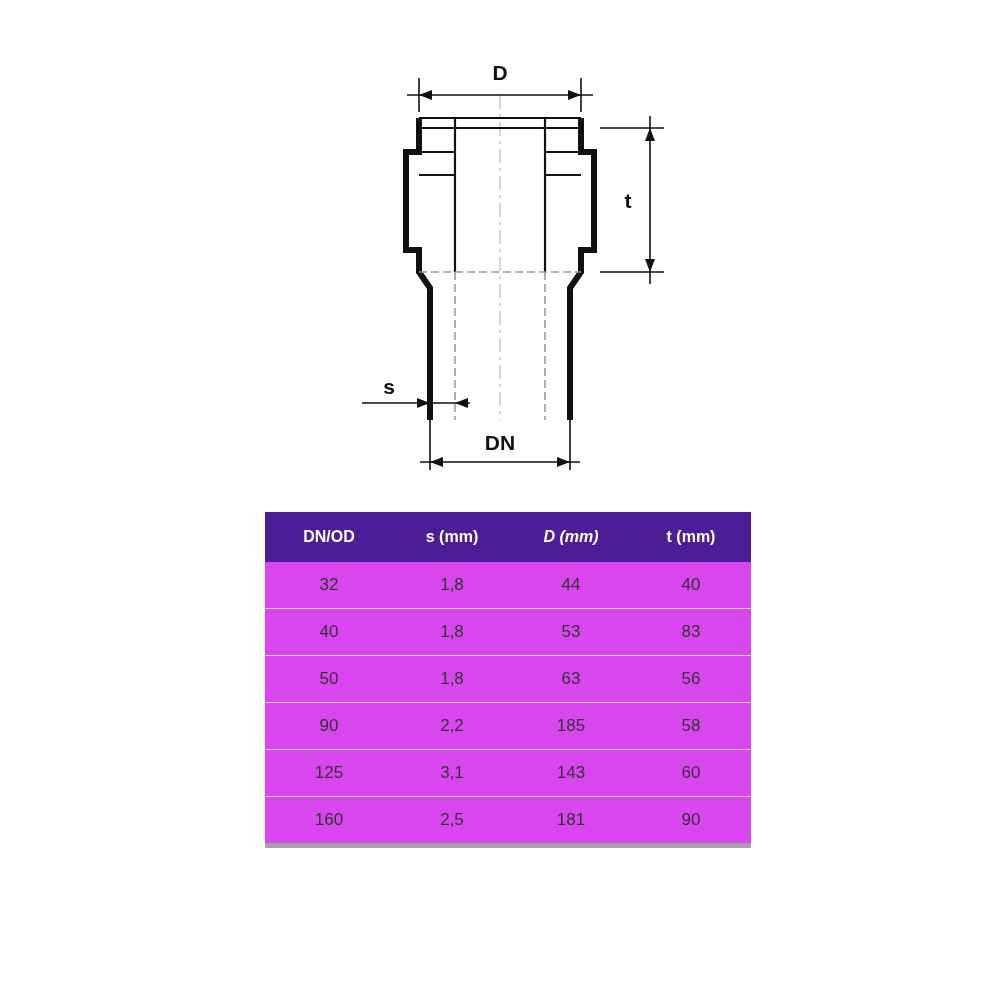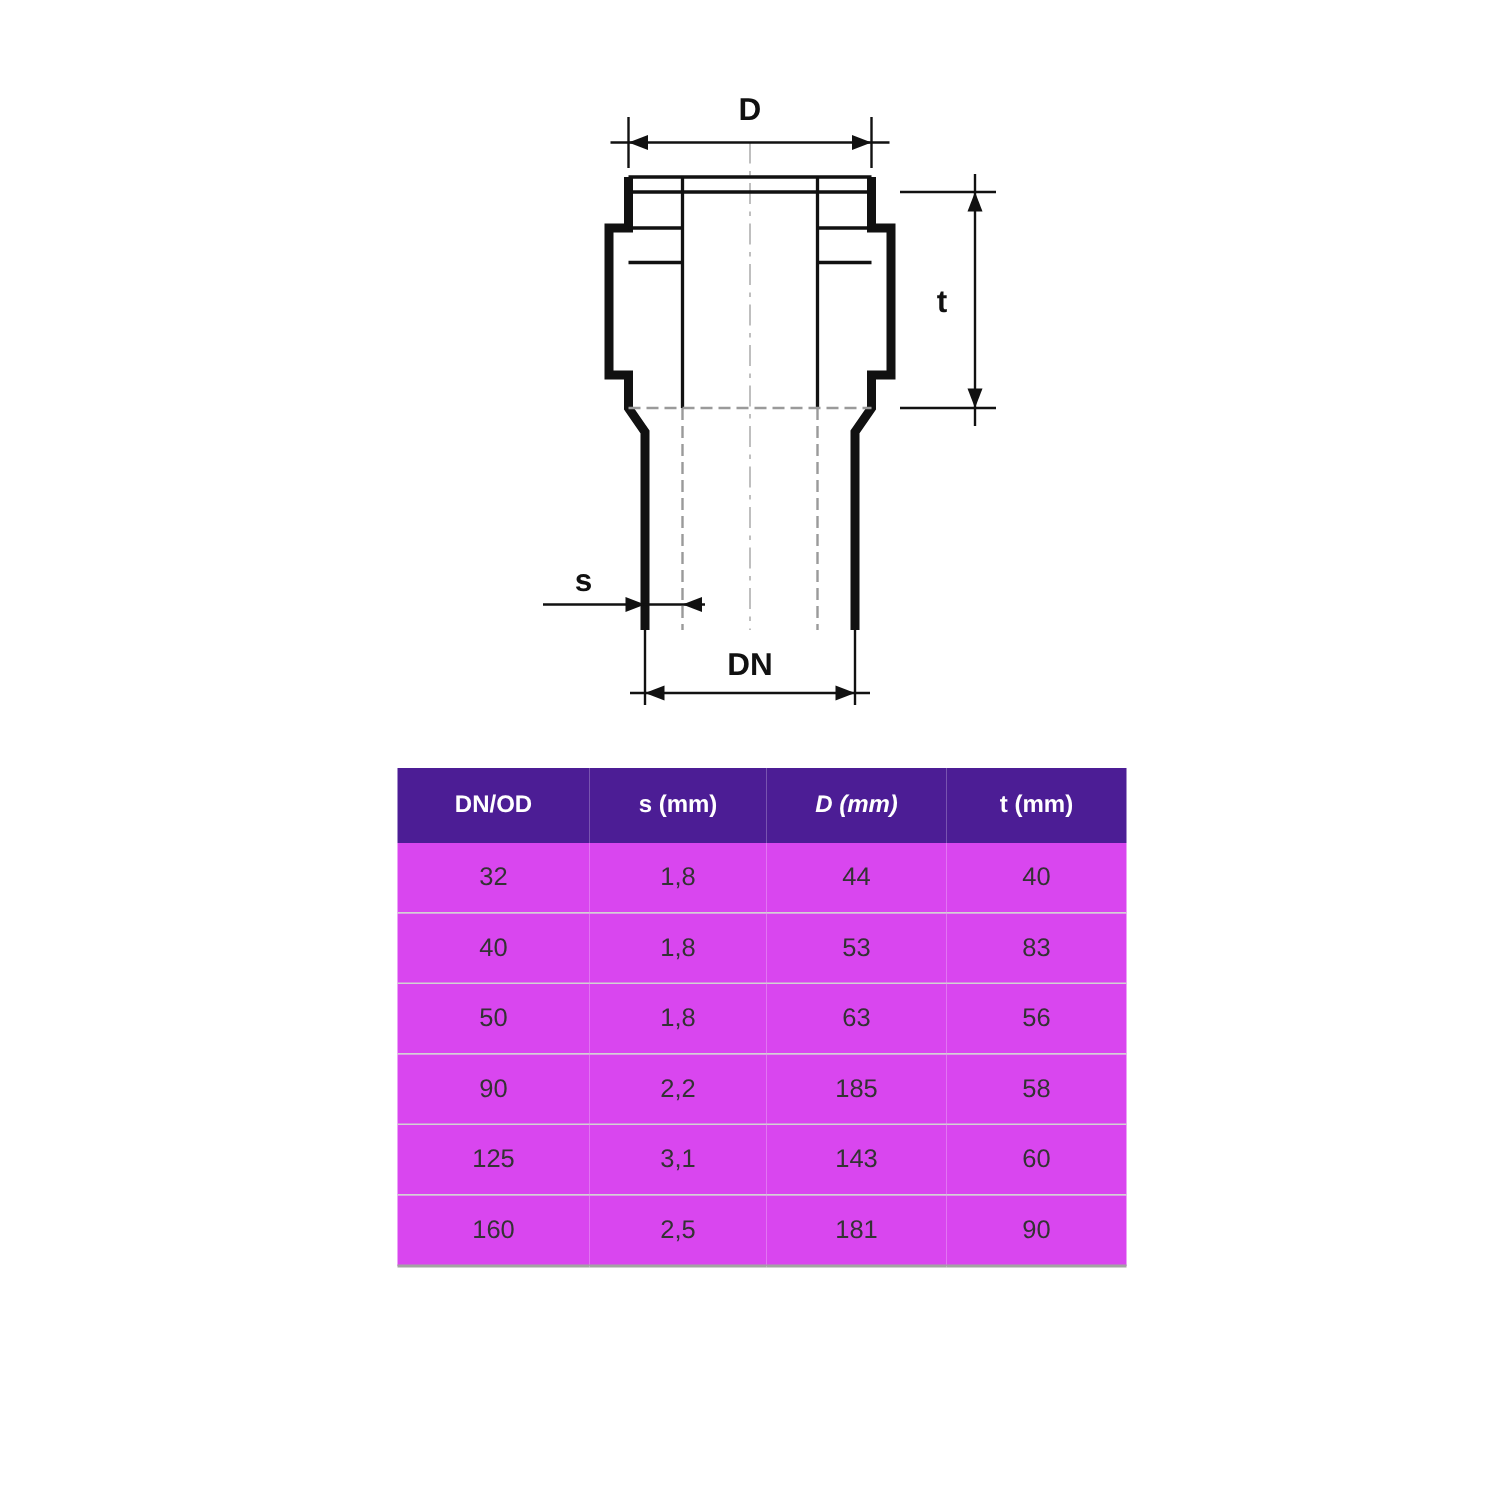--- a/index.html
+++ b/index.html
@@ -67,21 +67,21 @@
 
   table.spec td {
     font-size: 17px;
     color: #333333;
     text-align: center;
     padding: 13px 2px;
     border-bottom: 1px solid #d2d2d2;
     background: #d946ef;
   }
   table.spec tbody tr:last-child td {
-    border-bottom: 2px solid #a3a3a3;
+    border-bottom: 5px solid #a3a3a3;
     margin-top: 12px;
   }
 </style>
 </head>
 <body>
 
 <div id="page">
 
   <div id="drawing">
     <svg width="1000" height="500" viewBox="0 0 1000 500" xmlns="http://www.w3.org/2000/svg">

